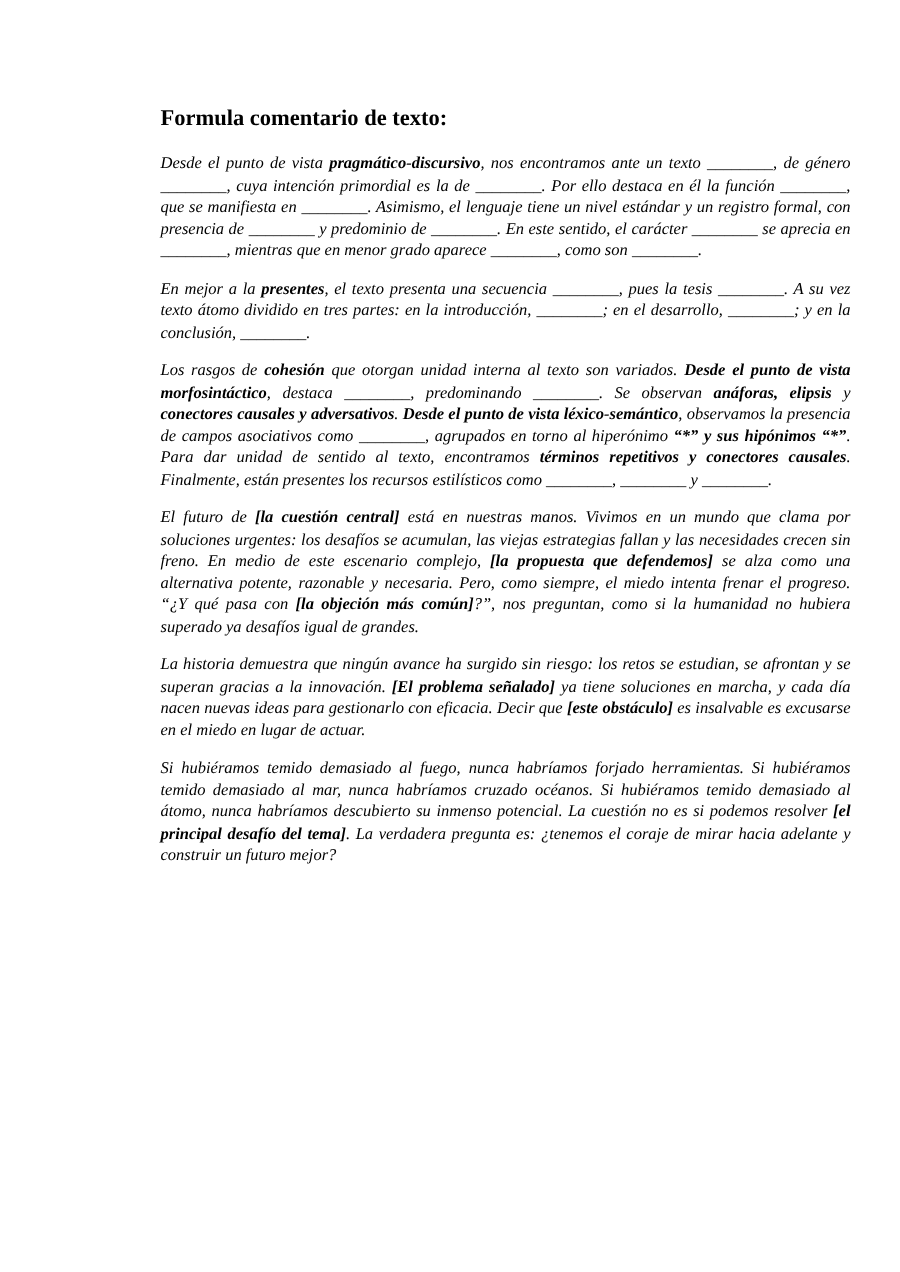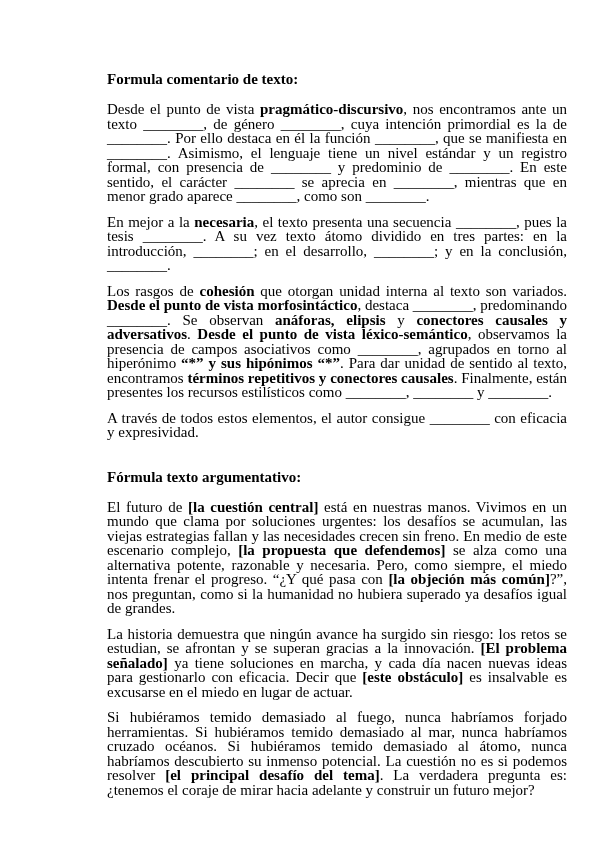--- a/index.html
+++ b/index.html
@@ -25,48 +25,47 @@
   .doc-heading {
     font-size: 15px;
     line-height: 17px;
     font-weight: bold;
     margin: 0 0 14px 0;
   }
   .section-argumentativo .doc-heading {
     margin-top: 29px;
   }
   .doc-paragraph {
-    font-size: 15px;
+    font-size: 11px;
     line-height: 14.5px;
     text-align: justify;
     margin: 0 0 11px 0;
+    font-style: italic;
   }
   .doc-paragraph .bold {
     font-weight: bold;
   }
 </style>
 </head>
 <body>
 
 <div class="page">
 
   <section class="section-comentario">
     <h1 class="doc-heading">Formula comentario de texto:</h1>
 
     <p class="doc-paragraph"><span>Desde el punto de vista </span><span class="bold">pragmático-discursivo</span><span>, nos encontramos ante un texto ________, de género ________, cuya intención primordial es la de ________. Por ello destaca en él la función ________, que se manifiesta en ________. Asimismo, el lenguaje tiene un nivel estándar y un registro formal, con presencia de ________ y predominio de ________. En este sentido, el carácter ________ se aprecia en ________, mientras que en menor grado aparece ________, como son ________.</span></p>
 
-    <p class="doc-paragraph"><span>En mejor a la </span><span class="bold">necesaria</span><span>, el texto presenta una secuencia ________, pues la tesis ________. A su vez texto átomo dividido en tres partes: en la introducción, ________; en el desarrollo, ________; y en la conclusión, ________.</span></p>
+    <p class="doc-paragraph"><span>En mejor a la </span><span class="bold">presentes</span><span>, el texto presenta una secuencia ________, pues la tesis ________. A su vez texto átomo dividido en tres partes: en la introducción, ________; en el desarrollo, ________; y en la conclusión, ________.</span></p>
 
     <p class="doc-paragraph"><span>Los rasgos de </span><span class="bold">cohesión</span><span> que otorgan unidad interna al texto son variados. </span><span class="bold">Desde el punto de vista morfosintáctico</span><span>, destaca ________, predominando ________. Se observan </span><span class="bold">anáforas, elipsis</span><span> y </span><span class="bold">conectores causales y adversativos</span><span>. </span><span class="bold">Desde el punto de vista léxico-semántico</span><span>, observamos la presencia de campos asociativos como ________, agrupados en torno al hiperónimo </span><span class="bold">“*” y sus hipónimos “*”</span><span>. Para dar unidad de sentido al texto, encontramos </span><span class="bold">términos repetitivos y conectores causales</span><span>. Finalmente, están presentes los recursos estilísticos como ________, ________ y ________.</span></p>
 
-    <p class="doc-paragraph"><span>A través de todos estos elementos, el autor consigue ________ con eficacia y expresividad.</span></p>
   </section>
 
   <section class="section-argumentativo">
-    <h1 class="doc-heading">Fórmula texto argumentativo:</h1>
 
     <p class="doc-paragraph"><span>El futuro de </span><span class="bold">[la cuestión central]</span><span> está en nuestras manos. Vivimos en un mundo que clama por soluciones urgentes: los desafíos se acumulan, las viejas estrategias fallan y las necesidades crecen sin freno. En medio de este escenario complejo, </span><span class="bold">[la propuesta que defendemos]</span><span> se alza como una alternativa potente, razonable y necesaria. Pero, como siempre, el miedo intenta frenar el progreso. “¿Y qué pasa con </span><span class="bold">[la objeción más común]</span><span>?”, nos preguntan, como si la humanidad no hubiera superado ya desafíos igual de grandes.</span></p>
 
     <p class="doc-paragraph"><span>La historia demuestra que ningún avance ha surgido sin riesgo: los retos se estudian, se afrontan y se superan gracias a la innovación. </span><span class="bold">[El problema señalado]</span><span> ya tiene soluciones en marcha, y cada día nacen nuevas ideas para gestionarlo con eficacia. Decir que </span><span class="bold">[este obstáculo]</span><span> es insalvable es excusarse en el miedo en lugar de actuar.</span></p>
 
     <p class="doc-paragraph"><span>Si hubiéramos temido demasiado al fuego, nunca habríamos forjado herramientas. Si hubiéramos temido demasiado al mar, nunca habríamos cruzado océanos. Si hubiéramos temido demasiado al átomo, nunca habríamos descubierto su inmenso potencial. La cuestión no es si podemos resolver </span><span class="bold">[el principal desafío del tema]</span><span>. La verdadera pregunta es: ¿tenemos el coraje de mirar hacia adelante y construir un futuro mejor?</span></p>
   </section>
 
 </div>
 

